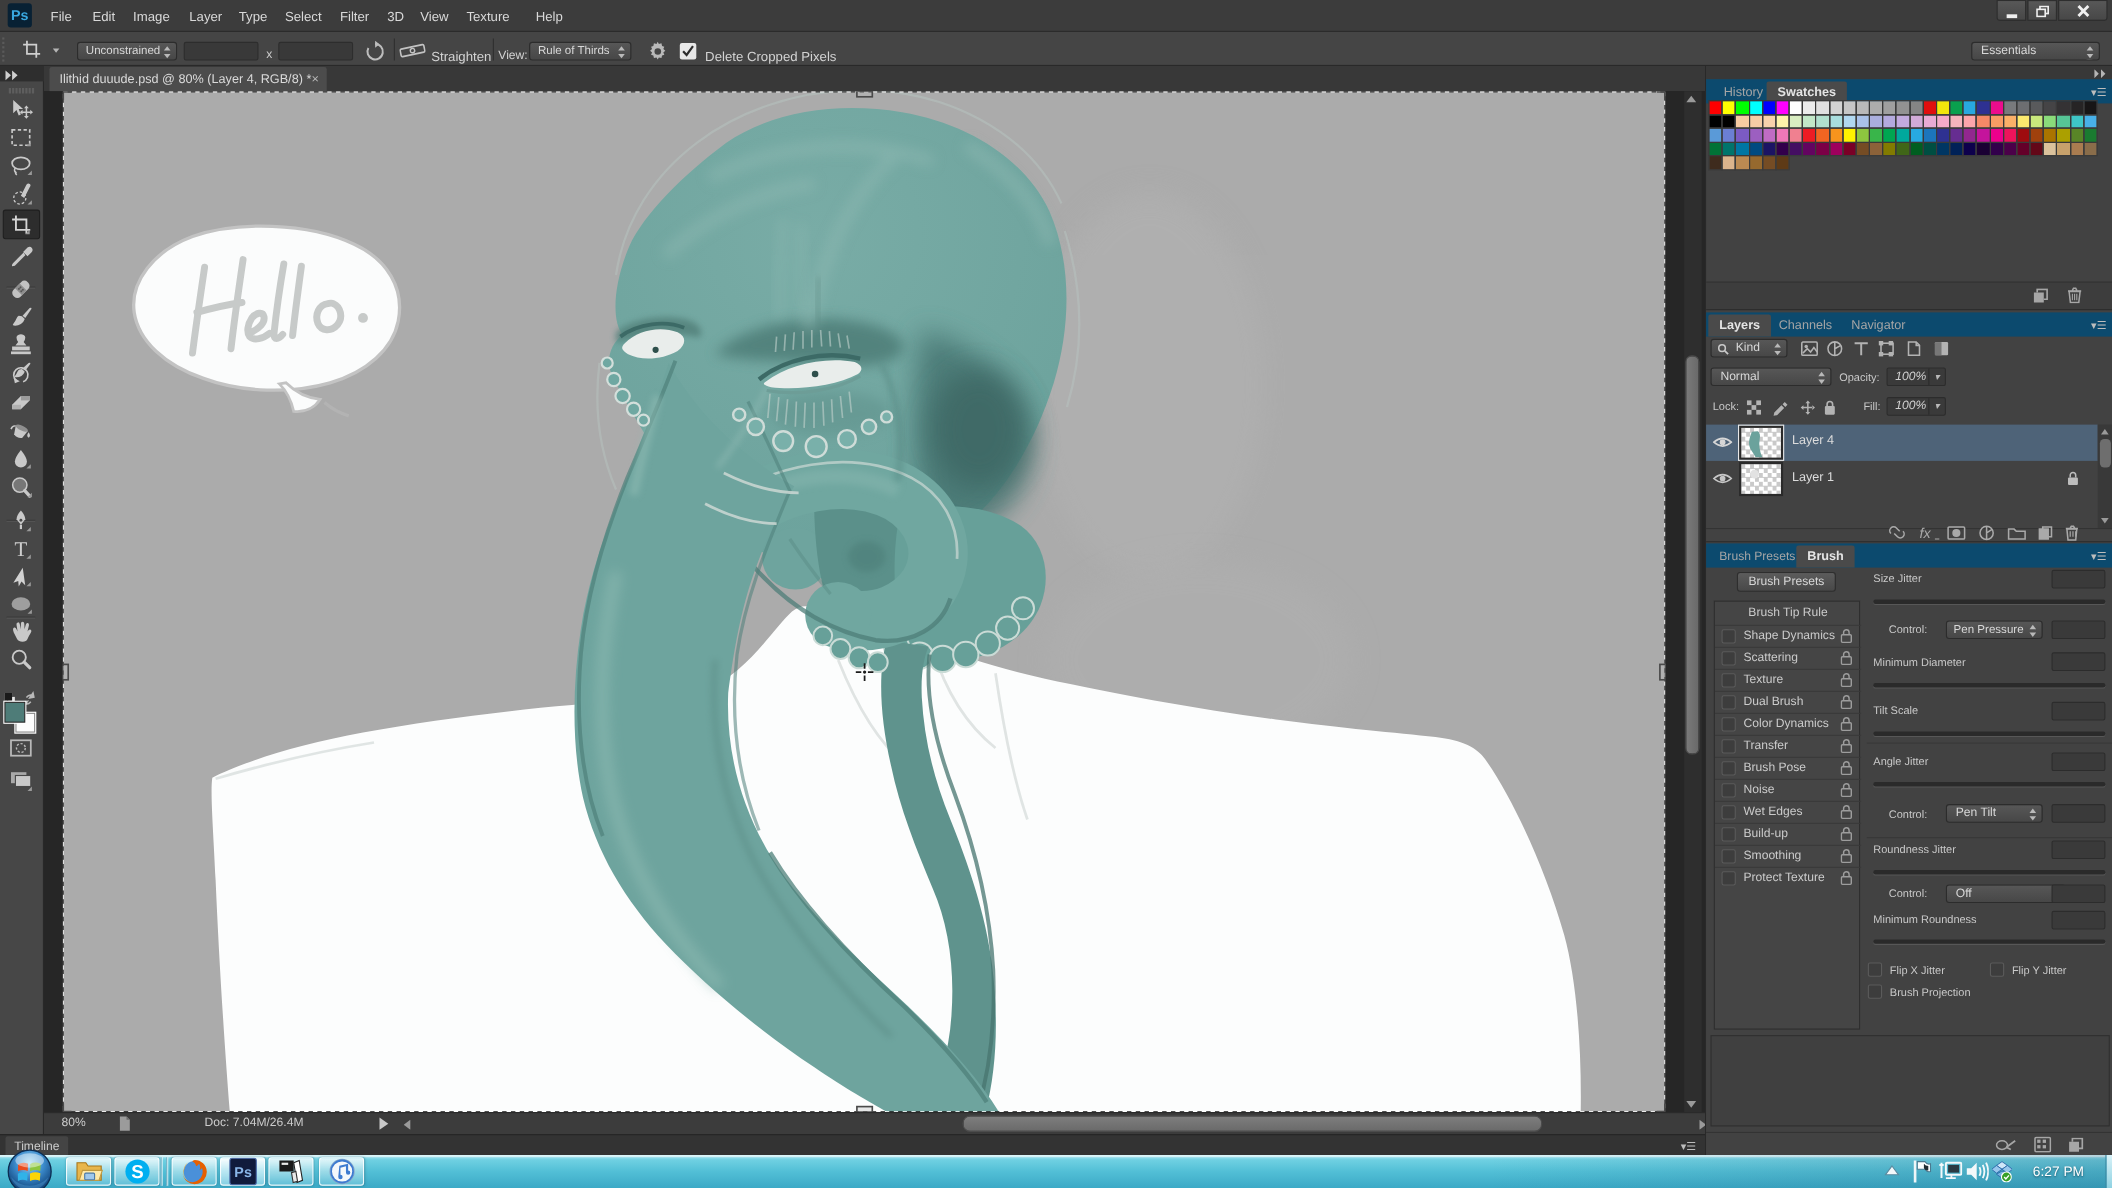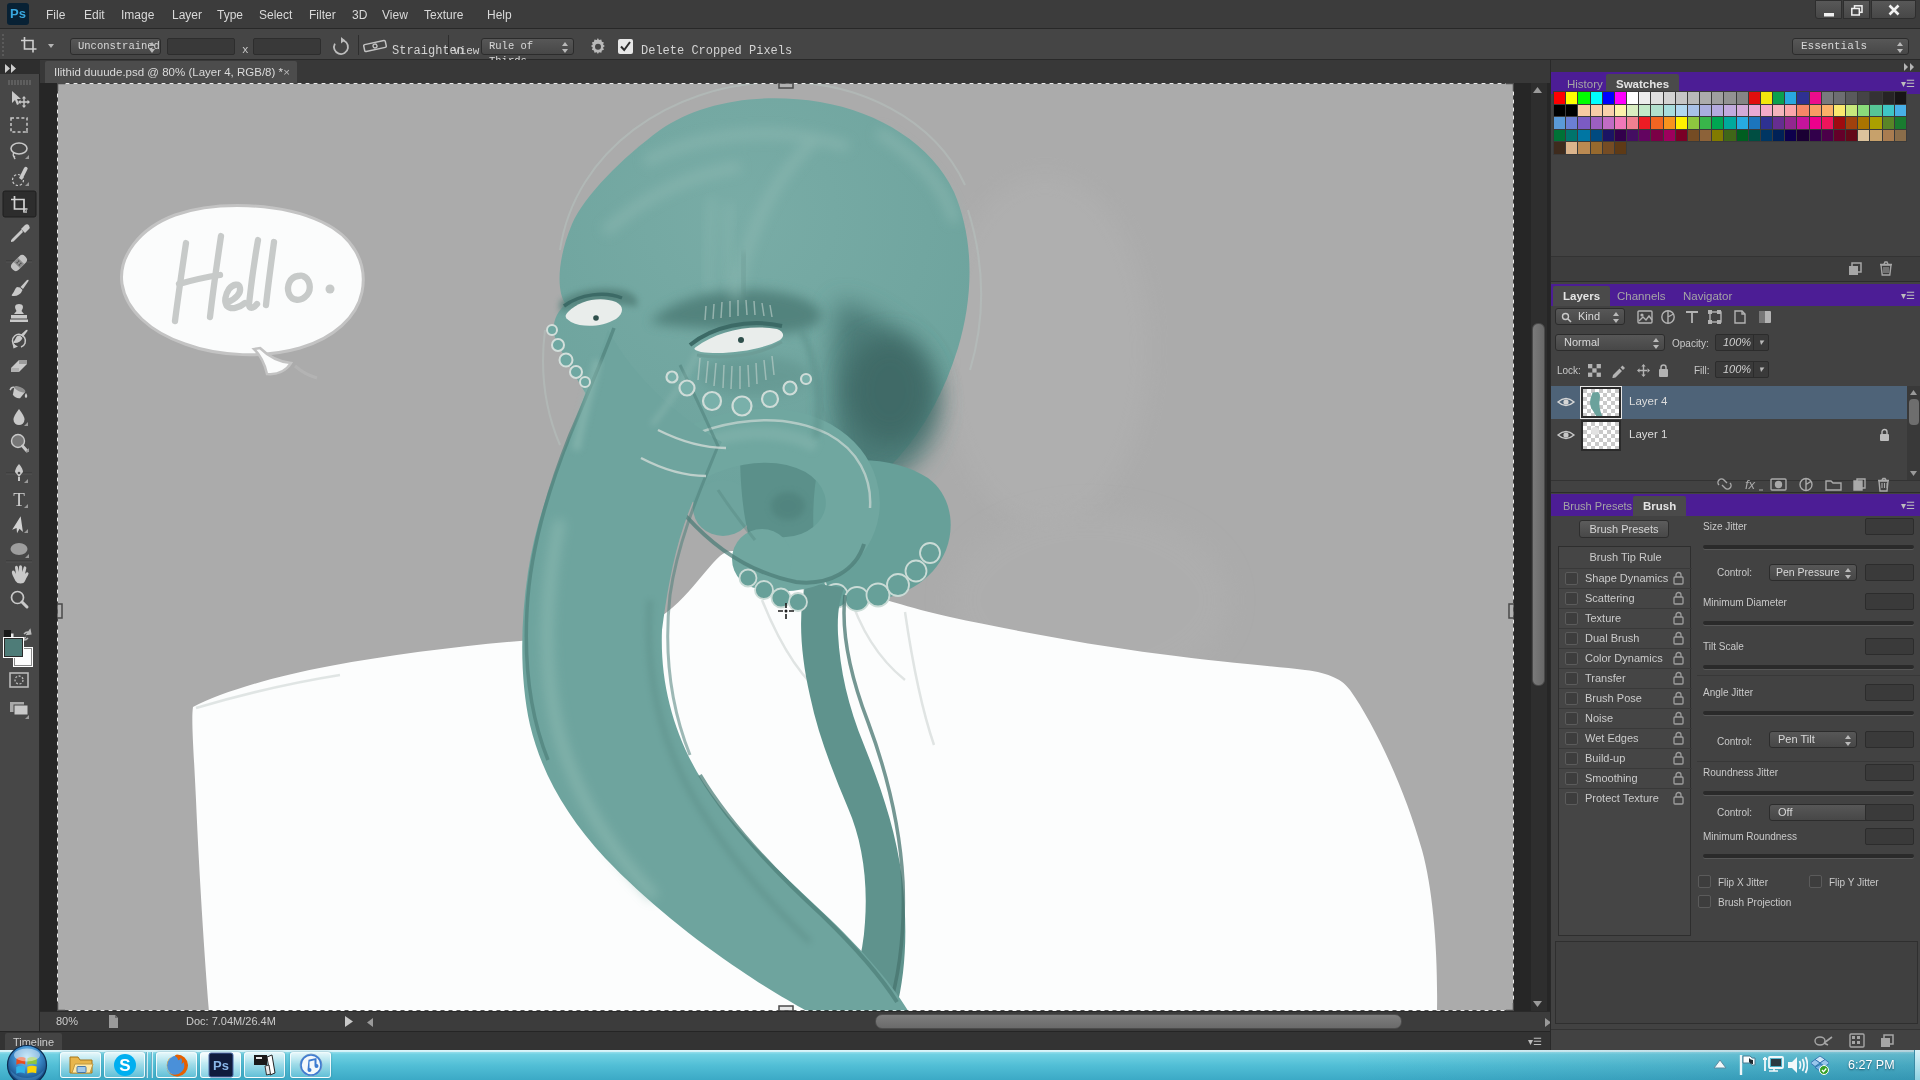--- a/index.html
+++ b/index.html
@@ -13,21 +13,21 @@
   #menubar .mi { position:absolute; top:8px; }
   #pslogo { position:absolute; left:7px; top:3px; width:22px; height:22px;
     background:#082134; border-radius:3px; color:#39a8e0; font-size:13px; font-weight:bold;
     text-align:center; line-height:21px; }
   
   #winbtns { position:absolute; left:1815px; top:0; width:101px; height:20px; }
   .wb { position:absolute; top:0; height:19px; background:linear-gradient(#585858,#474747);
     border:1px solid #2e2e2e; color:#efefef; text-align:center; }
   
   #optbar { left:0; top:29px; width:1920px; height:31px; background:#454545;
-    border-bottom:1px solid #292929; color:#d3d3d3; font-size:12px;font-family:Liberation Mono, monospace; }
+    border-bottom:1px solid #292929; color:#d3d3d3; font-size:12px; }
   .dd { position:absolute; height:17px; background:linear-gradient(#575757,#474747);
     border:1px solid #2c2c2c; border-radius:3px; color:#d8d8d8; font-size:11px;
     line-height:15px; padding-left:8px; }
   .dd .arr { position:absolute; right:3px; top:3px; width:9px; height:11px; }
   .dd .arr:before { content:""; position:absolute; left:1px; top:0; border-left:3.5px solid transparent;
     border-right:3.5px solid transparent; border-bottom:4.5px solid #b9b9b9; }
   .dd .arr:after { content:""; position:absolute; left:1px; bottom:0; border-left:3.5px solid transparent;
     border-right:3.5px solid transparent; border-top:4.5px solid #b9b9b9; }
   .numfield { position:absolute; height:17px; background:#393939; border:1px solid #2d2d2d;
     border-radius:2px; }
@@ -49,21 +49,21 @@
   #statusbar { left:40px; top:1011px; width:1510px; height:20px; background:#3c3c3c;
     color:#cccccc; font-size:11px; border-top:1px solid #2a2a2a; }
   
   #timeline { left:0; top:1031px; width:1550px; height:19px; background:#333333;
     border-top:1px solid #252525; }
   #tltab { position:absolute; left:5px; top:1px; width:57px; height:18px; background:#444444;
     color:#cccccc; font-size:11px; line-height:18px; text-align:center; border-radius:2px 2px 0 0; }
   
   #dock { left:1550px; top:60px; width:370px; height:990px; background:#424242;
     border-left:1px solid #292929; color:#cfcfcf; font-size:11px; }
-  .ptabs { position:absolute; left:0; width:369px; height:22px; background:#4c1d95; }
+  .ptabs { position:absolute; left:0; width:369px; height:22px; background:#0c4a6e; }
   .ptab { position:absolute; top:2px; height:20px; line-height:20px; padding:0 10px;
     color:#a5a5a5; font-size:11.5px; }
   .ptab.active { background:#4a4a4a; color:#e4e4e4; font-weight:bold; border-radius:2px 2px 0 0; }
   .pmenu { position:absolute; right:5px; color:#bdbdbd; font-size:10px; }
   .lbl { color:#c9c9c9; font-size:10px; }
   #swgrid i { position:absolute; width:11.3px; height:11.7px; outline:1px solid #3a3a3a; }
   .vbox { height:17px; background:#3a3a3a; border:1px solid #2c2c2c; border-radius:2px;
     color:#d0d0d0; font-size:11px; line-height:15px; padding-left:7px;font-style:italic; }
   .varr { position:absolute; right:0; top:0; width:15px; height:15px; text-align:center;
     border-left:1px solid #2c2c2c; color:#b9b9b9; font-size:9px; line-height:15px; }

